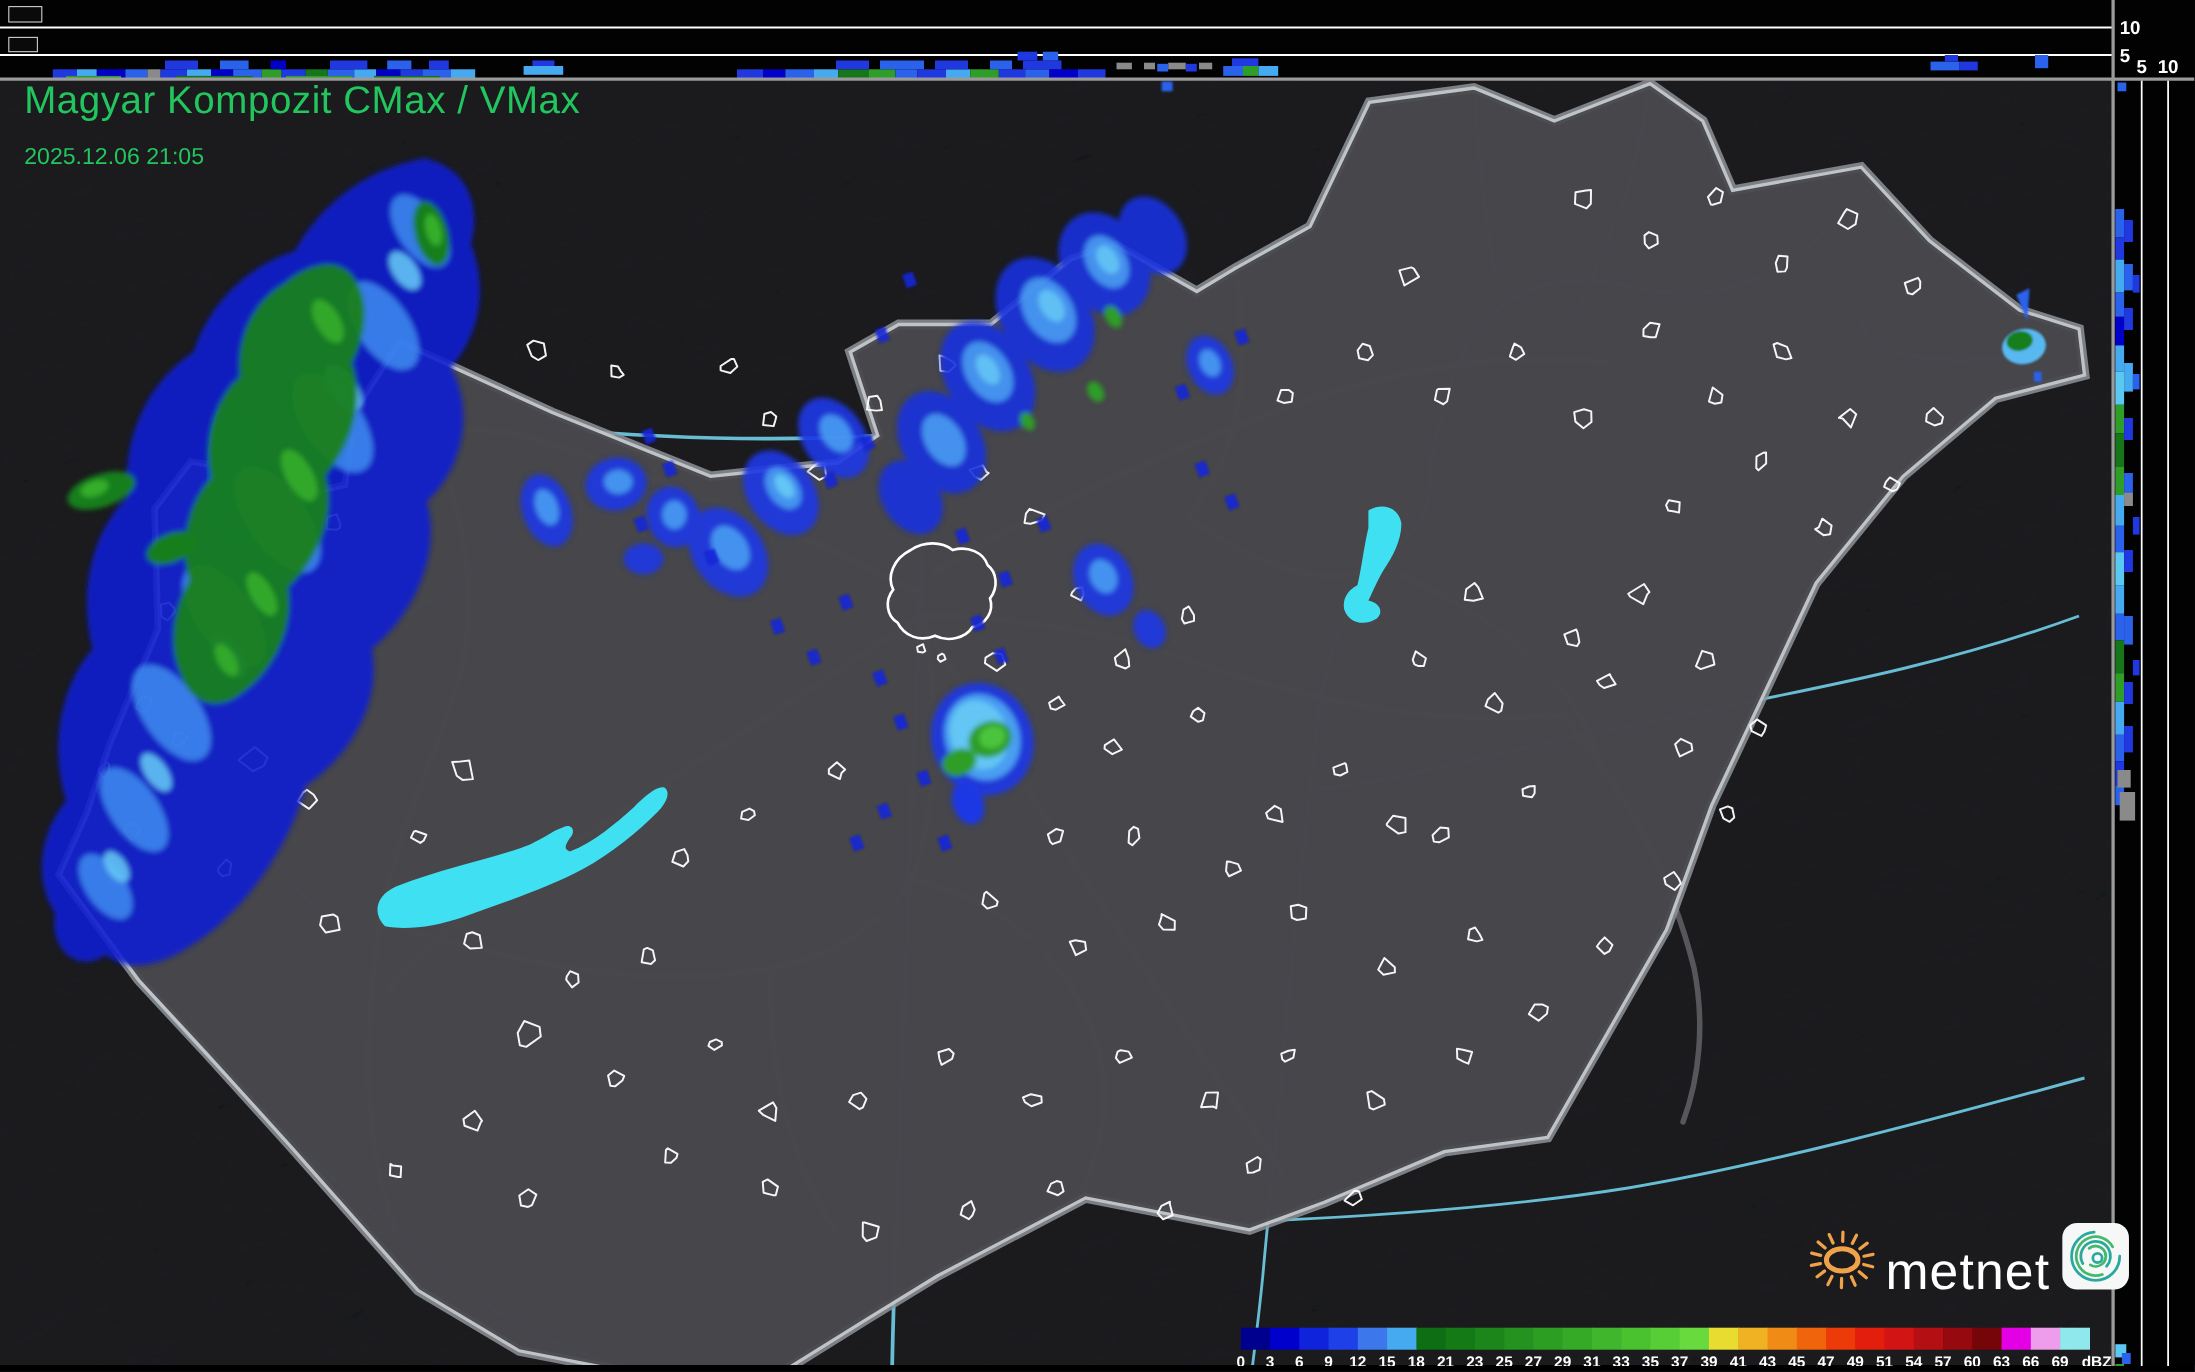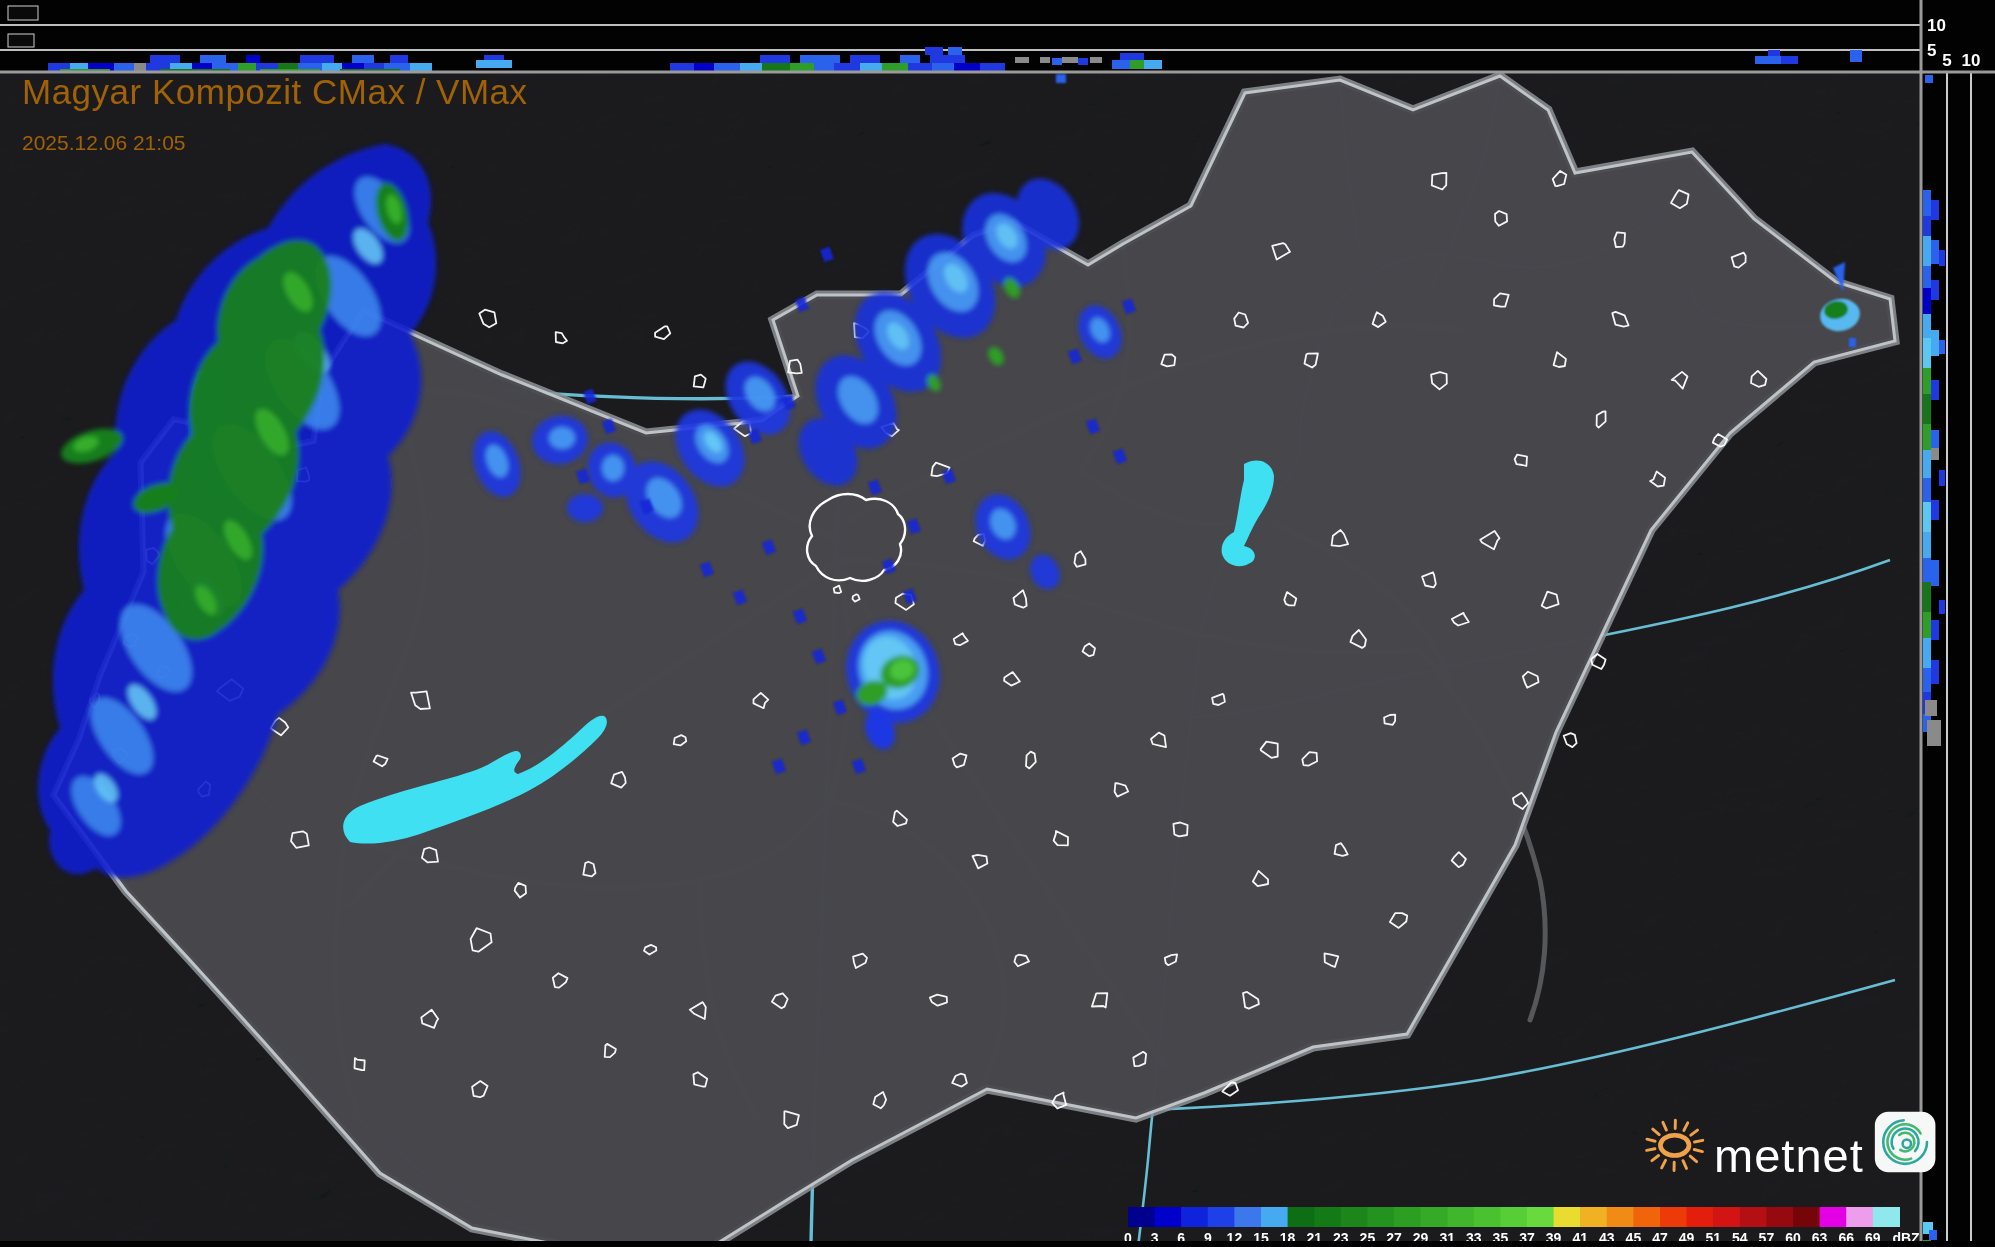--- a/index.html
+++ b/index.html
@@ -1,20 +1,20 @@
 <!DOCTYPE html>
 <html><head>
 <meta charset="utf-8">
 <style>
   html,body{margin:0;padding:0;background:#000;}
   #stage{position:relative;width:1995px;height:1241px;background:#000;overflow:hidden;
          font-family:"Liberation Sans",sans-serif;}
   #map-svg{position:absolute;left:0;top:0;}
   #map-svg text{font-family:"Liberation Sans",sans-serif;}
-  .titleblock{position:absolute;left:22px;top:72px;color:#a16207;pointer-events:none;}
+  .titleblock{position:absolute;left:22px;top:72px;color:#22c55e;pointer-events:none;}
   .titleblock .t1{font-size:35px;font-weight:400;letter-spacing:.5px;}
   .titleblock .t2{font-size:21px;margin-top:19px;}
   .logo{position:absolute;left:1636px;top:1100px;width:300px;height:84px;display:flex;
         align-items:center;}
   .logo .word{color:#fff;font-size:47px;font-weight:500;letter-spacing:1px;margin-left:4px;margin-top:26px;}
   .appicon{margin-left:10px;}
 </style>
 </head>
 <body>
 

